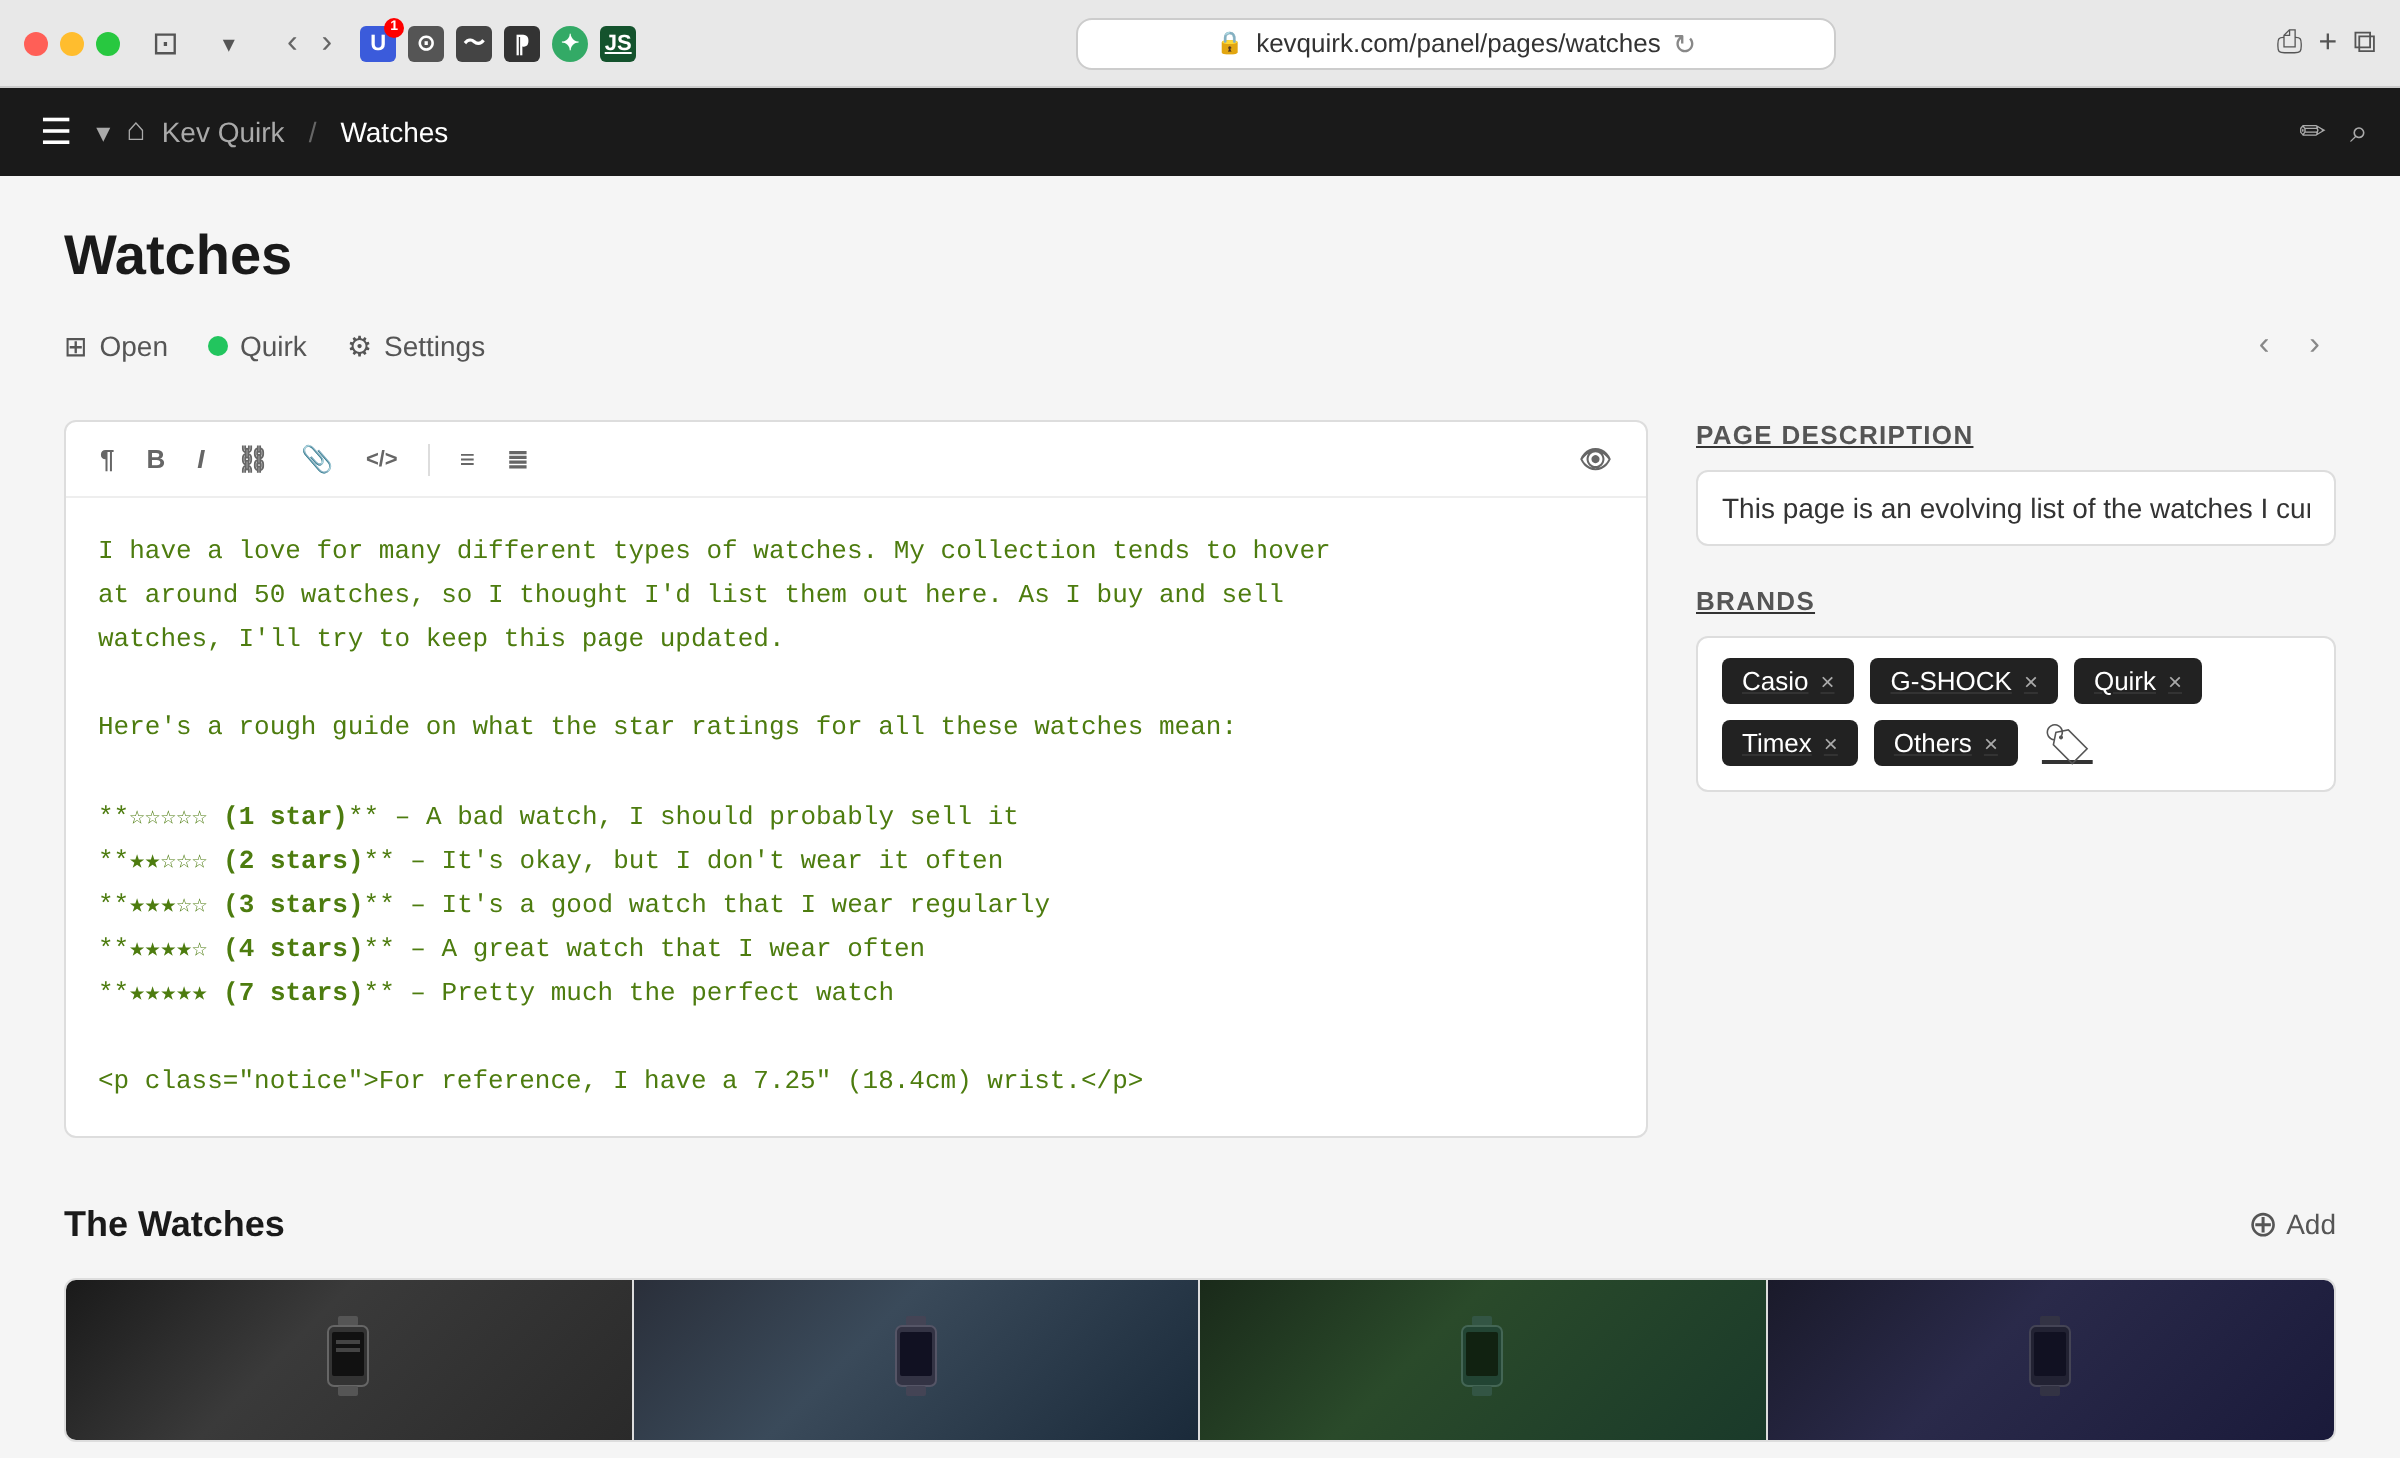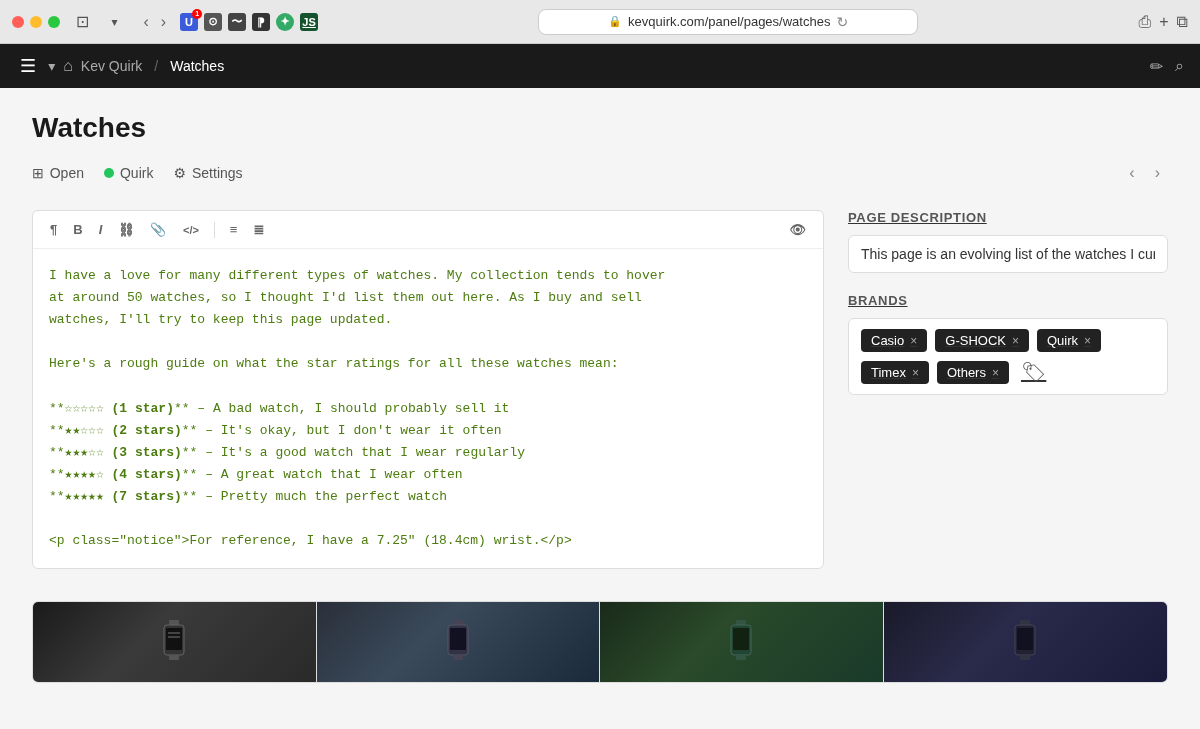--- a/index.html
+++ b/index.html
@@ -171,21 +171,21 @@
       outline: none;
       margin-bottom: 20px;
     }
 
     
     .brands-section { margin-top: 0; }
     .tags-area {
       display: flex;
       flex-wrap: wrap;
       gap: 8px;
-      align-items: flex-end;
+      align-items: flex-start;
       background: white;
       border: 1px solid #ddd;
       border-radius: 6px;
       padding: 10px 12px;
     }
     .tag {
       display: flex;
       align-items: center;
       gap: 6px;
       background: #222;
@@ -420,20 +420,27 @@
             <span>Others</span>
             <button class="tag-remove">×</button>
           </div>
           <button class="tag-add">🏷</button>
         </div>
       </div>
     </div>
   </div>
 
   <div class="watches-section">
+    <div class="watches-header">
+      <span class="watches-title">The Watches</span>
+      <button class="add-btn">
+        <span style="font-size:18px">⊕</span>
+        <span>Add</span>
+      </button>
+    </div>
 
     <div class="watches-grid">
 
       <div class="watch-card">
         <div class="watch-img-placeholder watch-img-1">
           <svg width="30" height="45" viewBox="0 0 30 45">
             <rect x="10" y="0" width="10" height="5" fill="#555" rx="1"></rect>
             <rect x="5" y="5" width="20" height="30" fill="#333" rx="3" stroke="#666" stroke-width="1"></rect>
             <rect x="7" y="8" width="16" height="22" fill="#111" rx="1"></rect>
             <rect x="10" y="35" width="10" height="5" fill="#555" rx="1"></rect>

